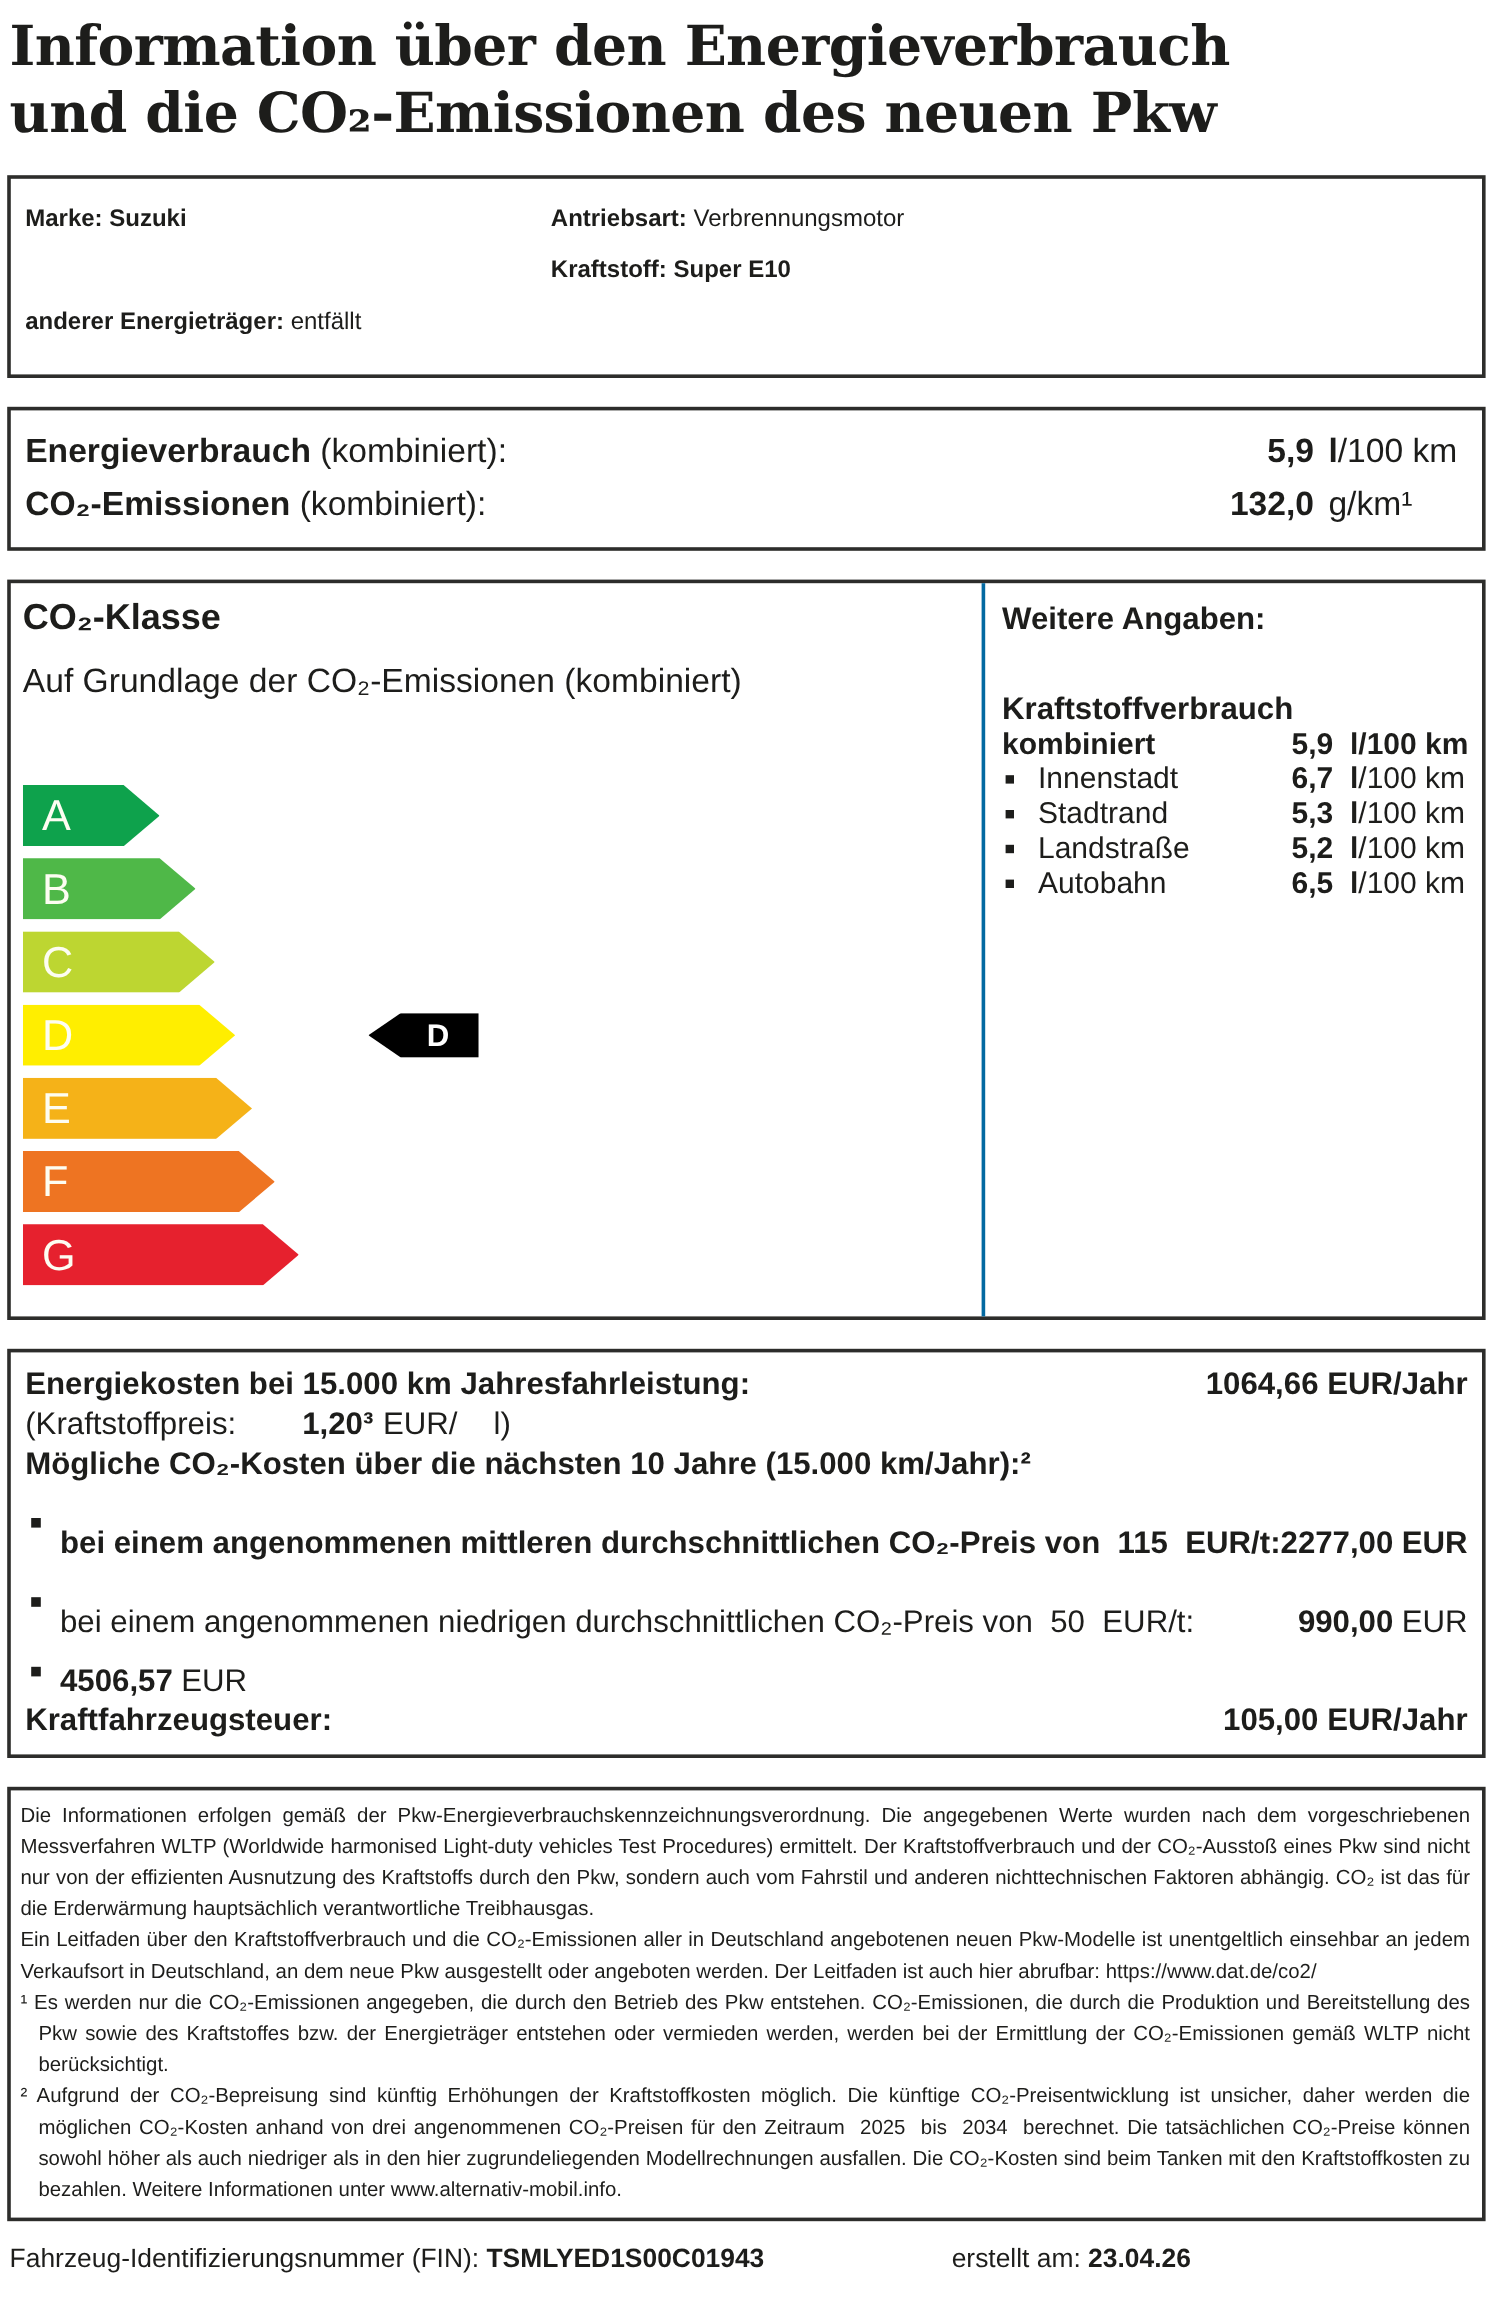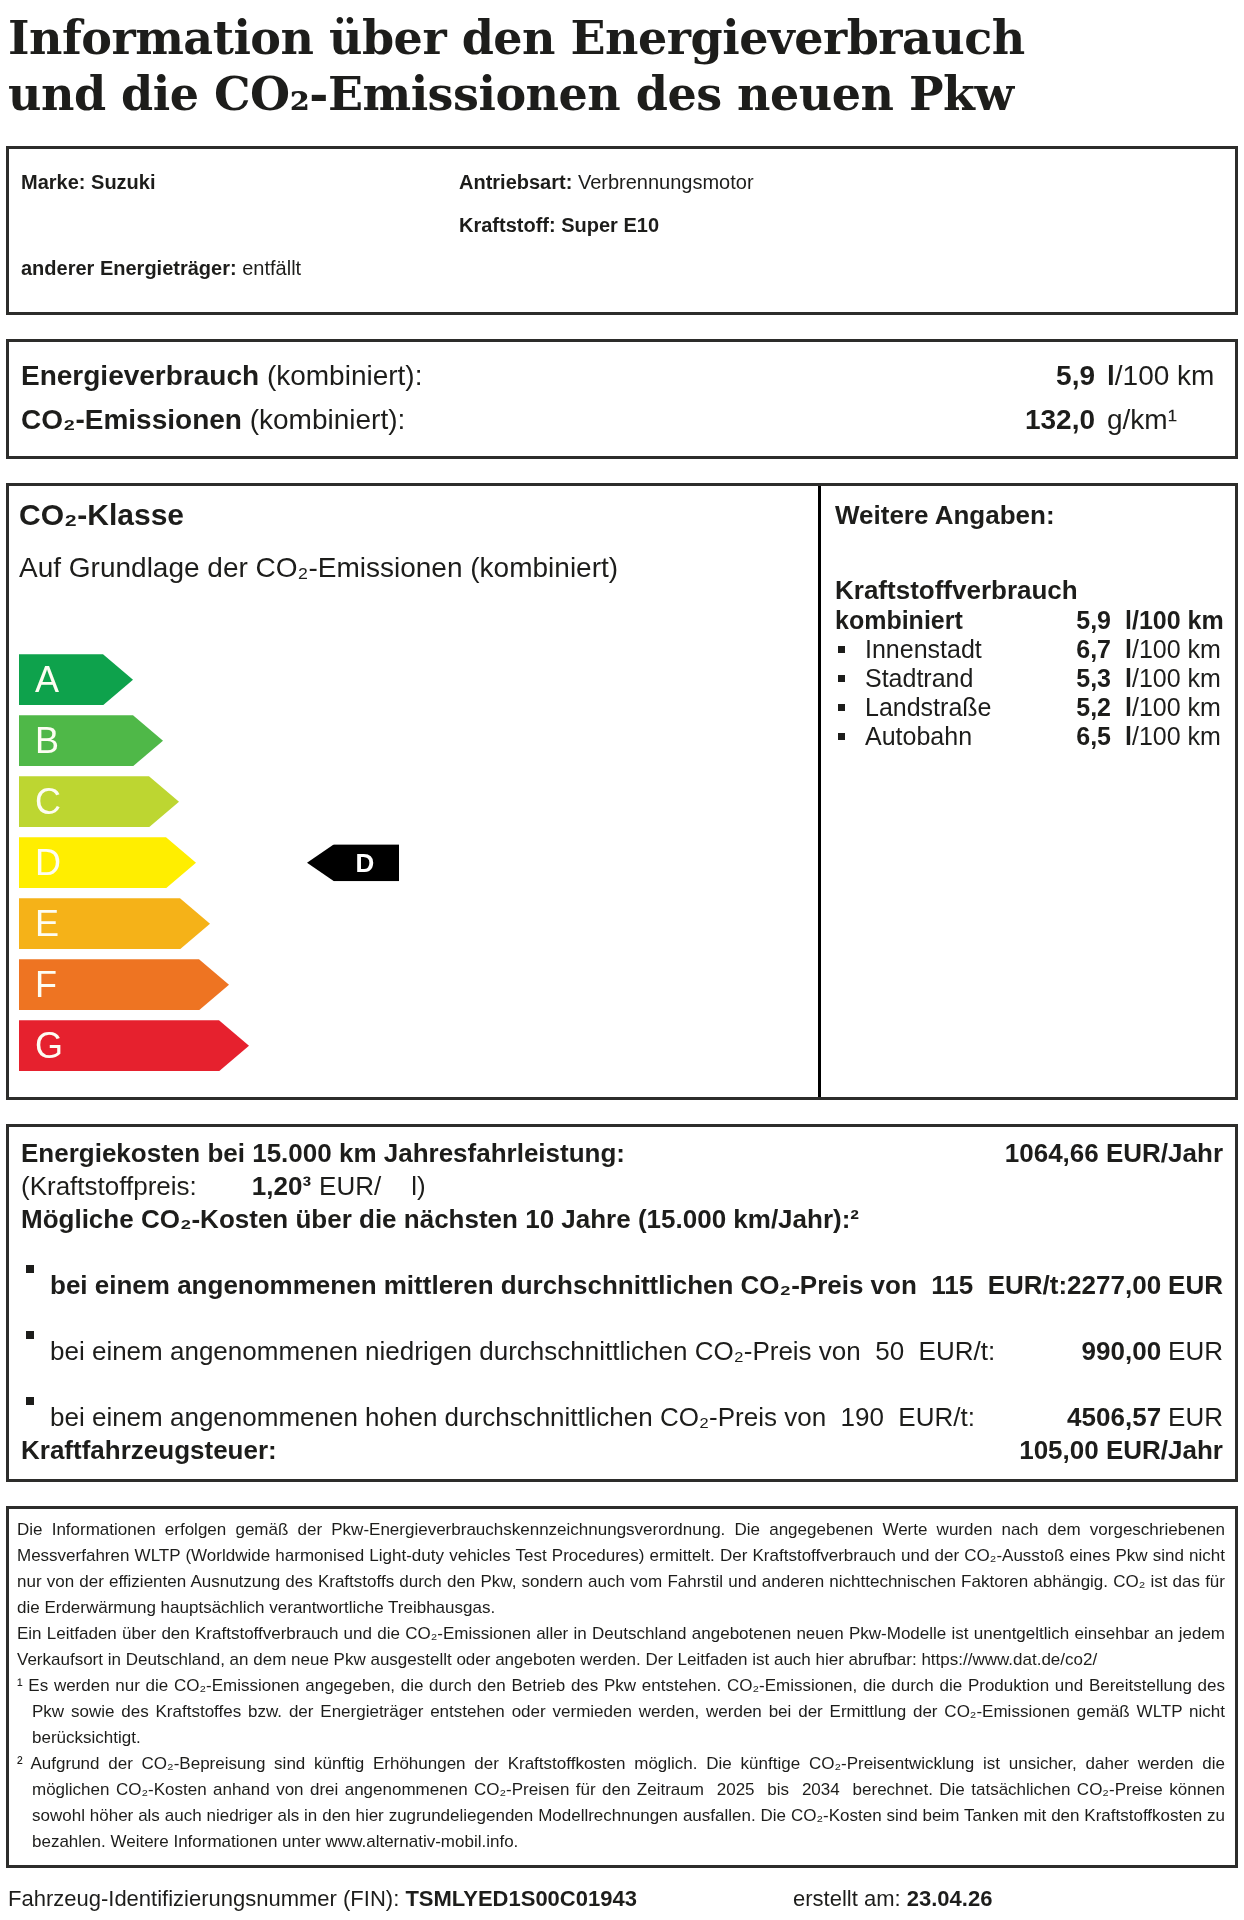--- a/index.html
+++ b/index.html
@@ -46,21 +46,21 @@
     align-items: baseline;
   }
   .cons-row .value { text-align: right; font-weight: bold; }
   .cons-row .unit { padding-left: 12px; }
   .unit-lead { font-weight: bold; }
 
   
   .co2box { display: flex; min-height: 598px; }
   .co2-left {
     width: 812px;
-    border-right: 3px solid #000000;
+    border-right: 3px solid #0369a1;
     padding: 12px 0 16px 10px;
   }
   .co2-heading { font-size: 30px; font-weight: bold; }
   .co2-sub { font-size: 28px; margin-top: 20px; }
   .bars { margin-top: 70px; }
   .bar-row { position: relative; height: 51px; margin-bottom: 10px; }
   .bar {
     height: 100%;
     clip-path: polygon(0 0, calc(100% - 30px) 0, 100% 50%, calc(100% - 30px) 100%, 0 100%);
     display: flex; align-items: center;
@@ -271,21 +271,20 @@
       <span class="cur">EUR</span>
     </div>
     <div class="cost-bullet">
       <span class="sq"></span>
       <span class="grow">bei einem angenommenen niedrigen durchschnittlichen CO₂-Preis von&nbsp; 50 &nbsp;EUR/t:</span>
       <span class="bold">990,00</span>
       <span class="cur">EUR</span>
     </div>
     <div class="cost-bullet">
       <span class="sq"></span>
-      <span class="grow">bei einem angenommenen hohen durchschnittlichen CO₂-Preis von&nbsp; 190 &nbsp;EUR/t:</span>
       <span class="bold">4506,57</span>
       <span class="cur">EUR</span>
     </div>
 
     <div class="cost-flex">
       <span class="bold grow">Kraftfahrzeugsteuer:</span>
       <span class="bold">105,00 EUR/Jahr</span>
     </div>
   </div>
 

